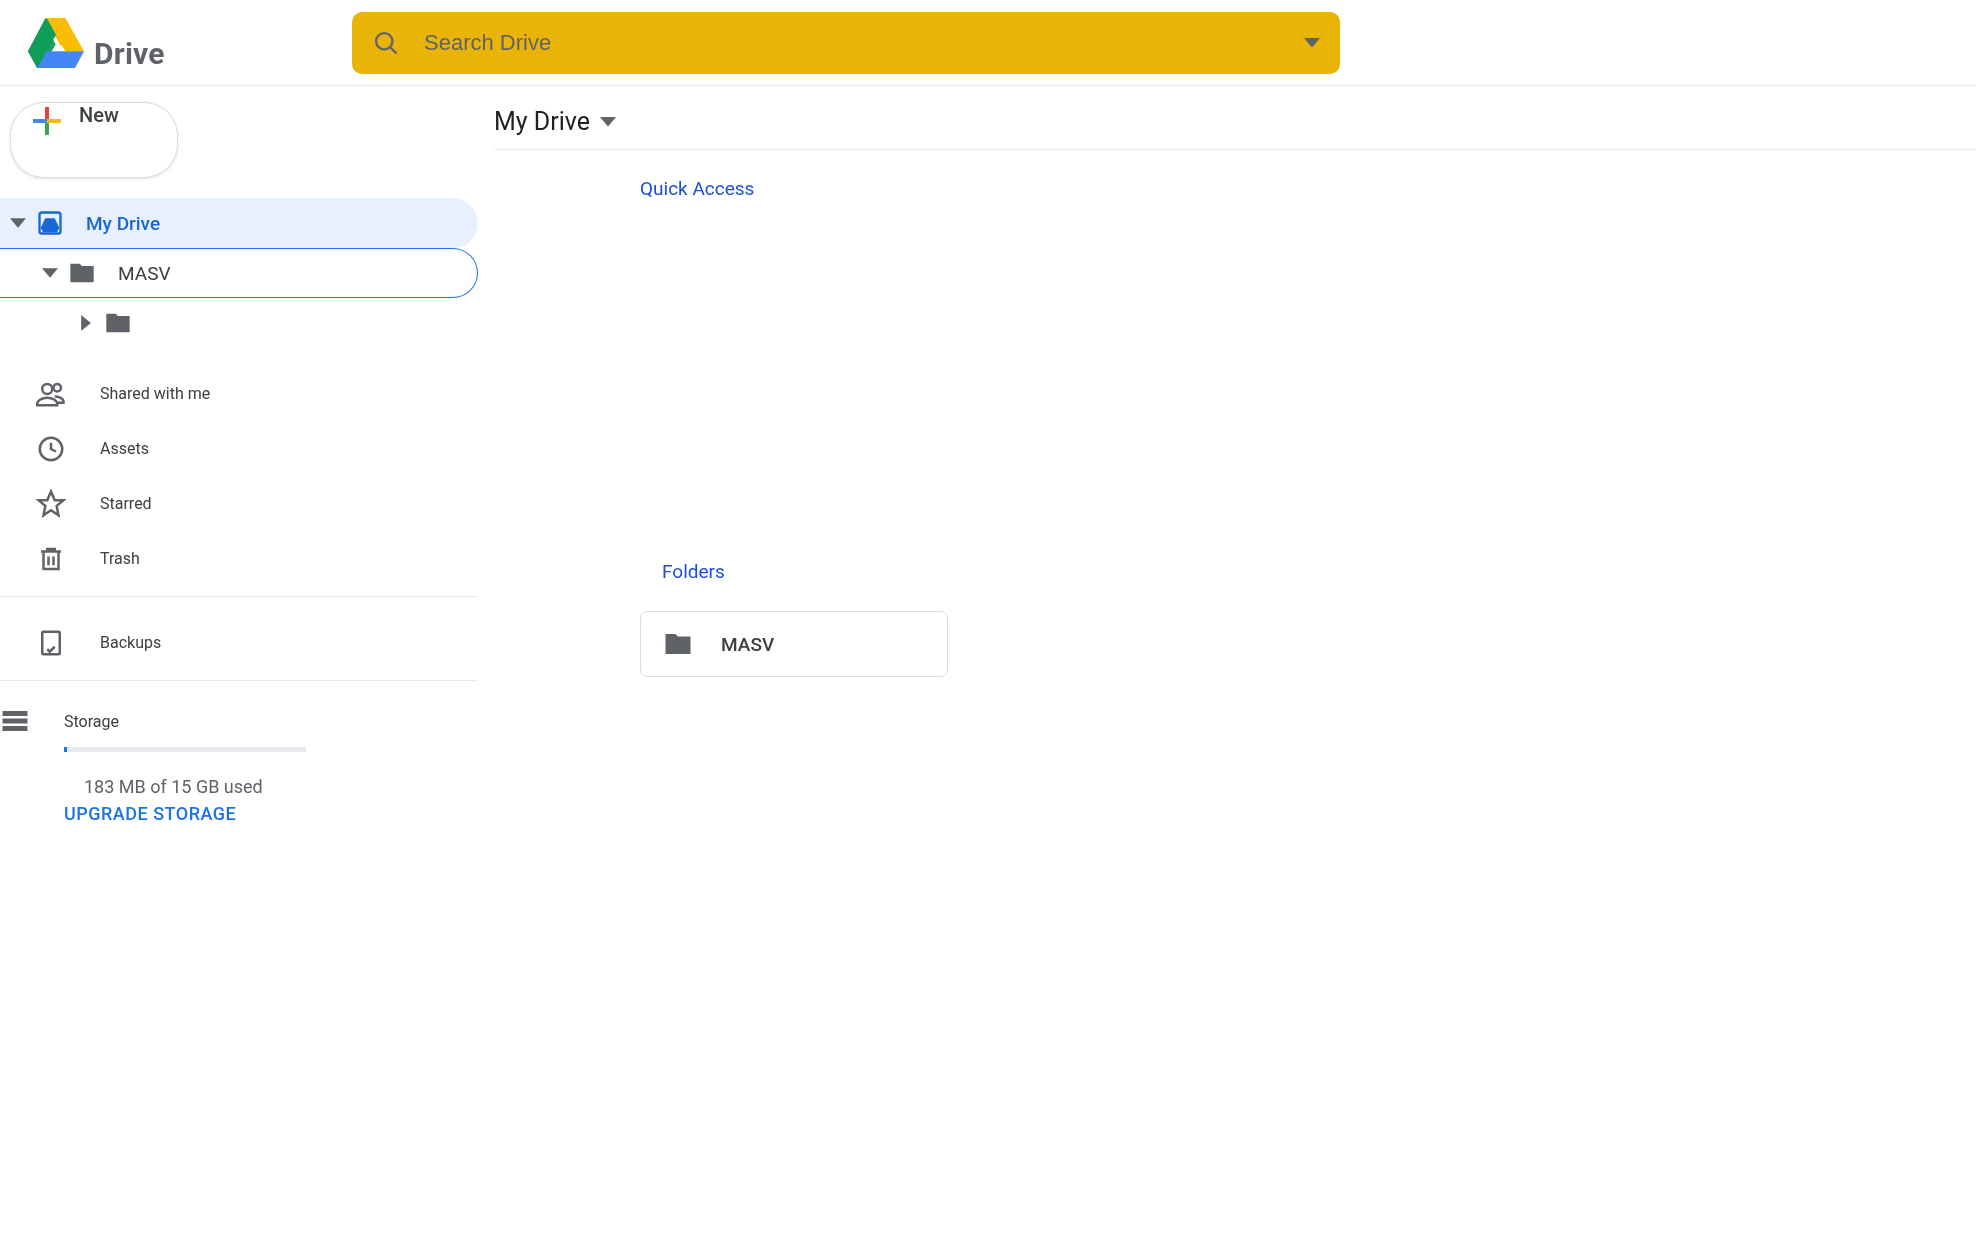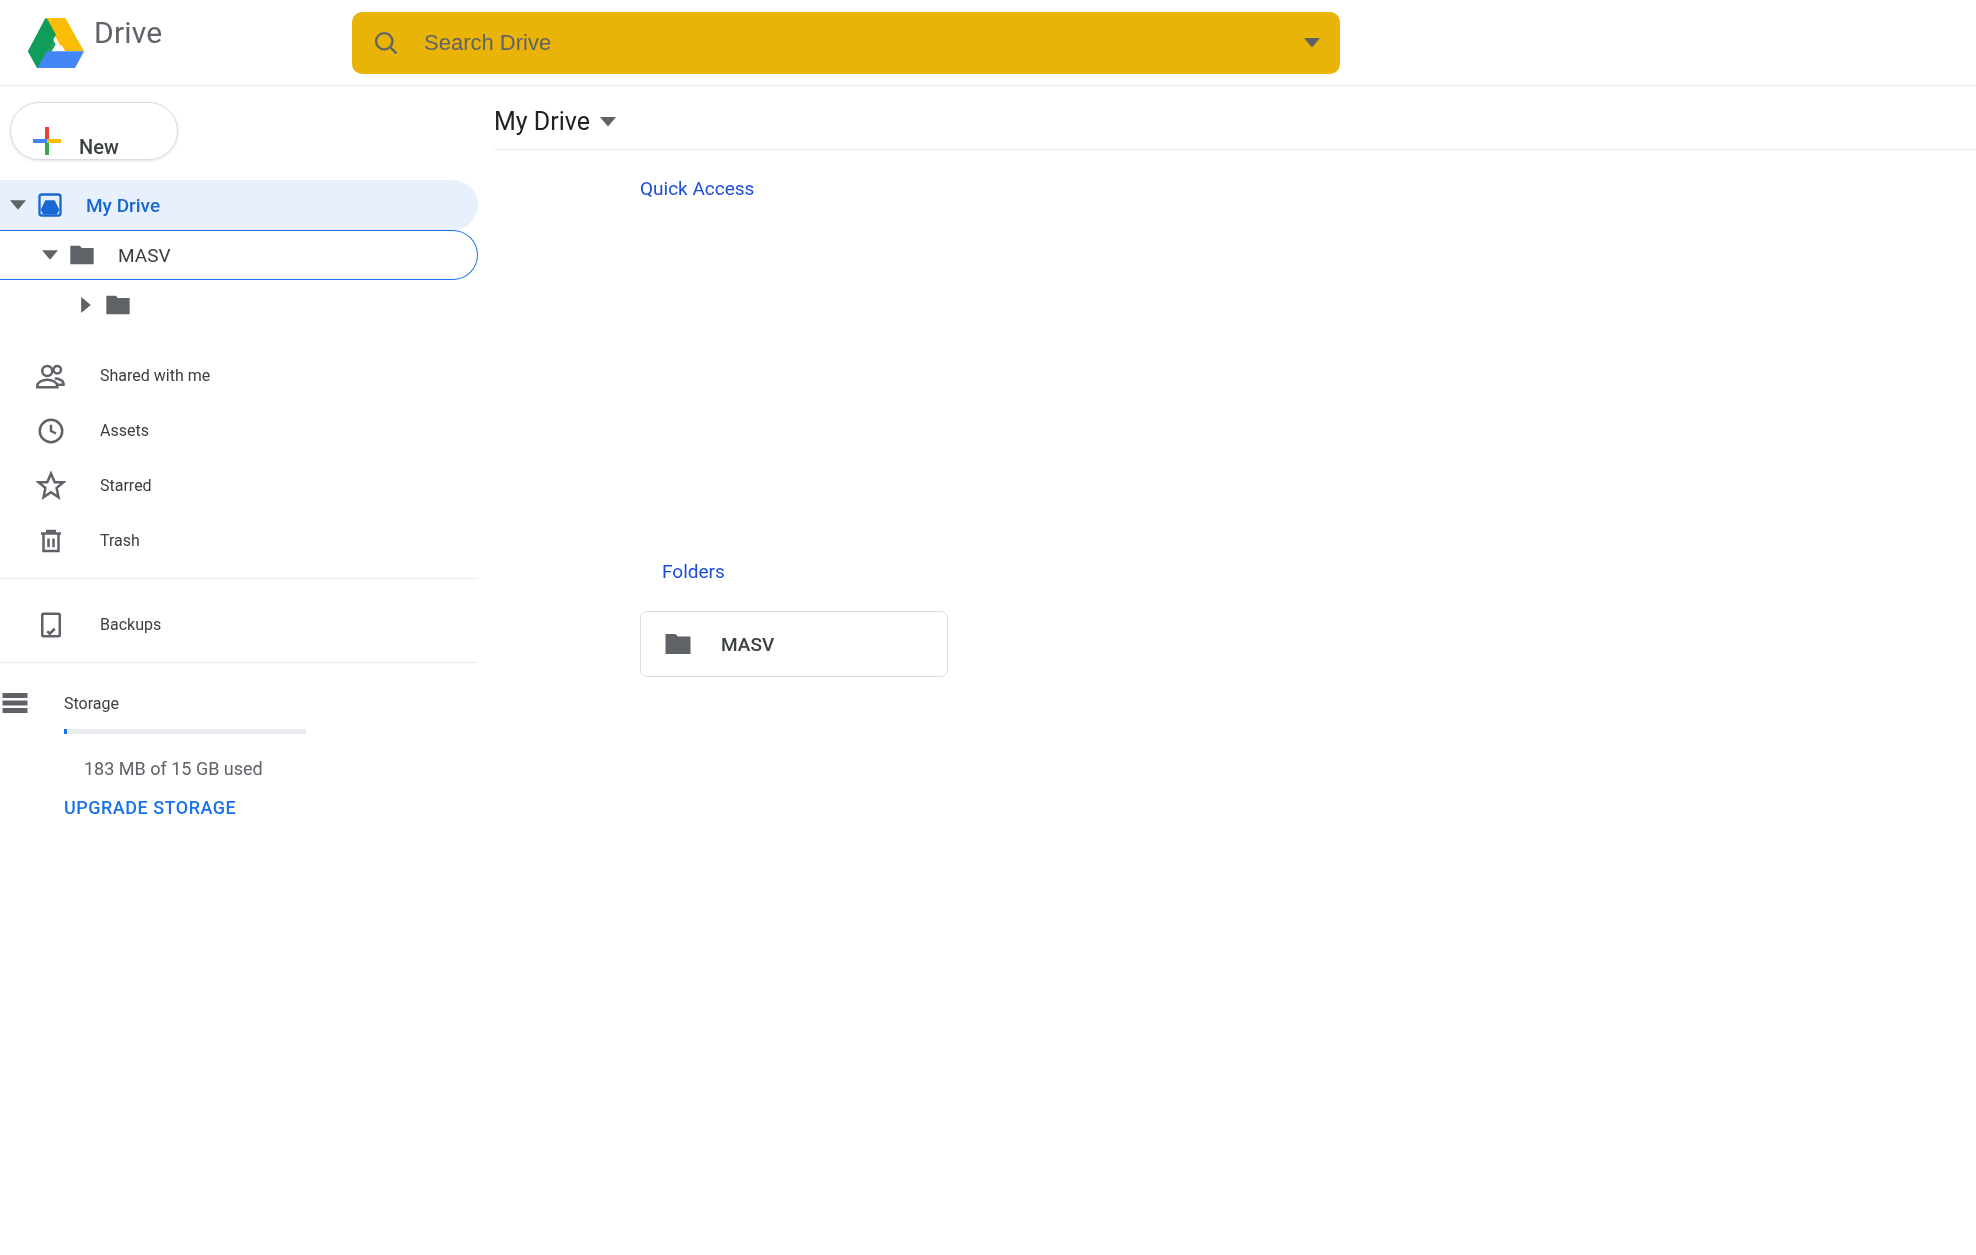--- a/index.html
+++ b/index.html
@@ -13,22 +13,23 @@
   }
   .header {
     display: flex;
     align-items: center;
     height: 86px;
     padding: 0 16px;
     border-bottom: 1px solid #e8eaed;
   }
   .logo-area {
     display: flex;
-    align-items: flex-start;
+    align-items: flex-end;
     width: 336px;
+    font-weight: bold;
   }
   .drive-logo {
     width: 56px;
     height: 56px;
     margin-left: 12px;
     position: relative;
   }
   .logo-text {
     font-size: 30px;
     color: #5f6368;
@@ -69,25 +70,25 @@
     display: flex;
     height: calc(100% - 86px);
   }
   .sidebar {
     width: 478px;
     flex-shrink: 0;
   }
   .new-button {
     margin: 16px 10px 20px 10px;
     width: 168px;
-    height: 58px;
+    height: 76px;
     border: 1px solid #dadce0;
     border-radius: 34px;
     display: flex;
-    align-items: flex-end;
+    align-items: flex-start;
     background: #fff;
     box-shadow: 0 1px 3px rgba(60,64,67,0.15);
     cursor: pointer;
     padding-left: 18px;
   }
   .plus-icon {
     width: 36px;
     height: 36px;
     margin-right: 14px;
   }
@@ -179,21 +180,21 @@
     font-size: 18px;
     color: #5f6368;
     margin-left: 84px;
     margin-top: 24px;
   }
   .upgrade-link {
     font-size: 18px;
     font-weight: 500;
     color: #1a73e8;
     margin-left: 64px;
-    margin-top: 18px;
+    margin-top: 6px;
     letter-spacing: 0.5px;
     cursor: pointer;
   }
   .main {
     flex: 1;
     padding-left: 16px;
   }
   .breadcrumb {
     display: flex;
     align-items: center;

